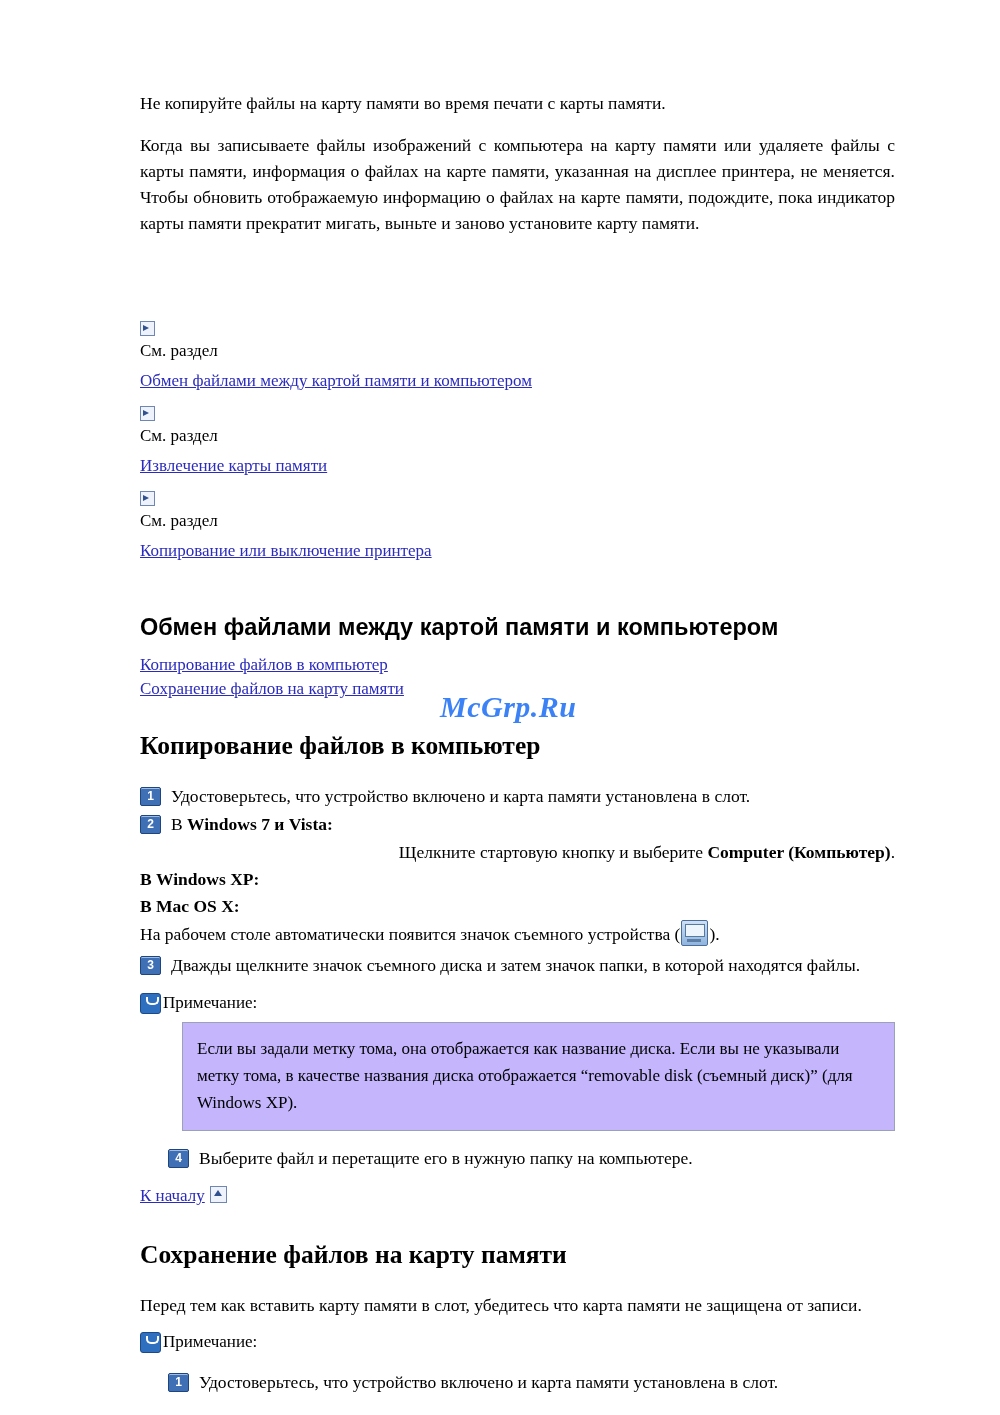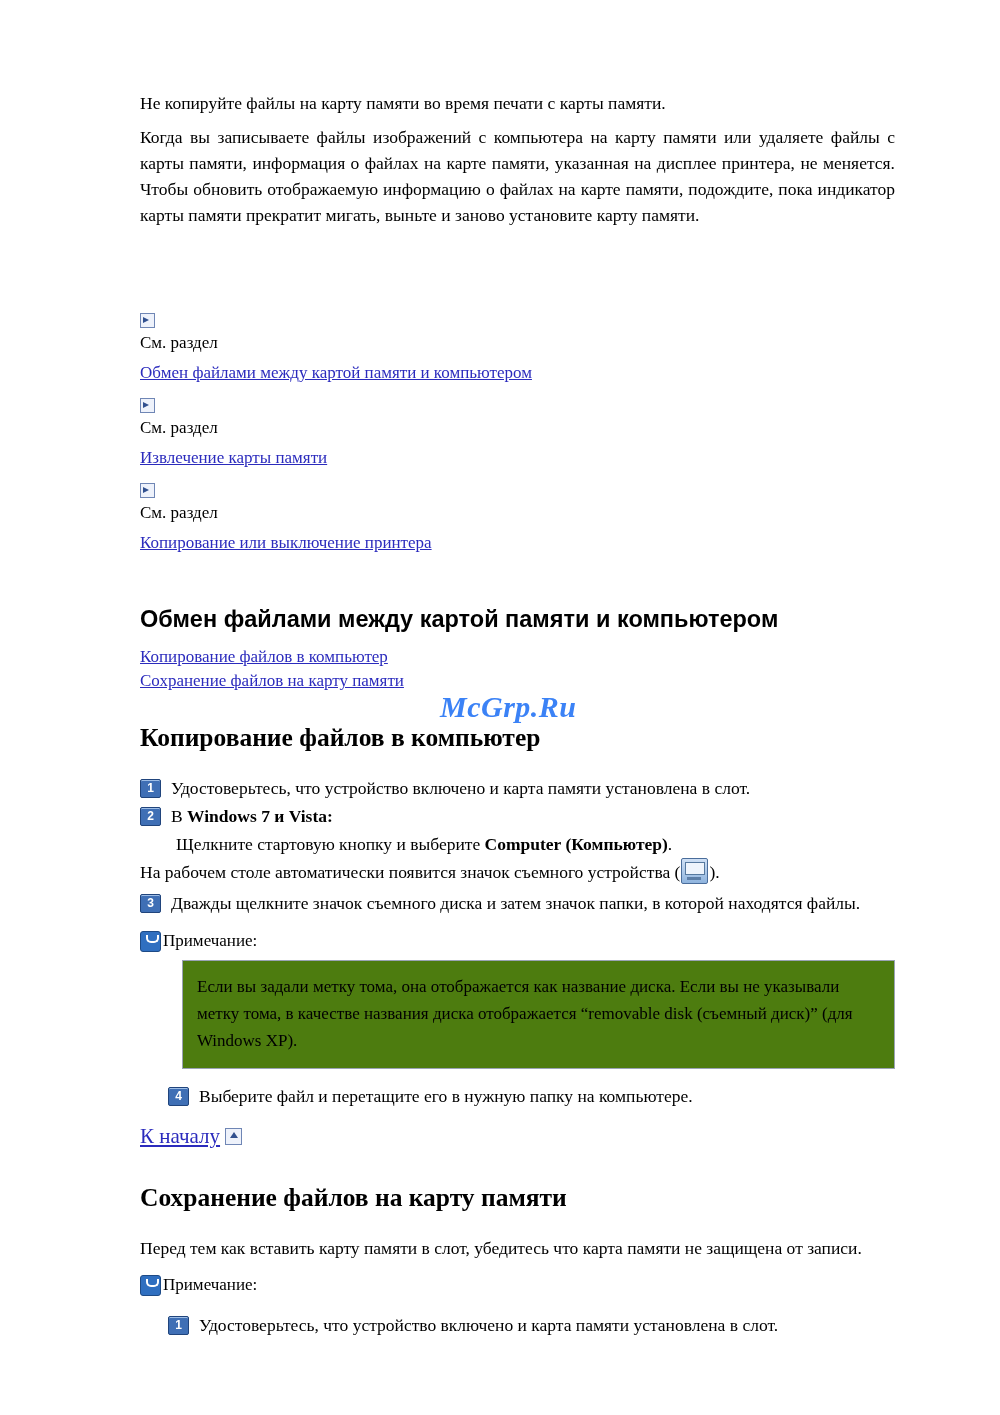--- a/index.html
+++ b/index.html
@@ -26,21 +26,21 @@
 
   .intro-line {
     font-size: 17.5px;
     line-height: 26px;
     text-align: left;
   }
   .intro-block {
     font-size: 17.5px;
     line-height: 26px;
     text-align: justify;
-    margin-top: 8px;
+    margin-top: 16px;
     max-width: 755px;
   }
 
   .see-list {
     margin-top: 78px;
   }
   .see-row {
     display: flex;
     align-items: flex-start;
     font-size: 17px;
@@ -113,21 +113,21 @@
     border-radius: 2px;
     color: #ffffff;
     font-family: "Liberation Sans", sans-serif;
     font-size: 12px;
     font-weight: bold;
     line-height: 17px;
     text-align: center;
     box-shadow: inset 0 1px 0 #9dbde6;
   }
   .step-text { max-width: 740px; }
-  .indent-1 { margin-left: 36px; }
+  .indent-1 { margin-left: 45px; text-align: right; }
   .bold { font-weight: bold; }
 
   .plain-line {
     font-size: 17.5px;
     line-height: 27px;
   }
   .plain-line.bold { font-weight: bold; }
 
   .watermark {
     position: absolute;
@@ -190,31 +190,31 @@
     width: 9px; height: 6px;
     border: 2px solid #ffffff;
     border-top: none;
     border-radius: 0 0 5px 5px;
   }
   .note-box {
     margin-top: 8px;
     margin-left: 42px;
     max-width: 715px;
     border: 1px solid #9aa3b5;
-    background: #4d7c0f;
+    background: #c4b5fd;
     padding: 12px 16px 14px 14px;
     font-size: 17px;
     line-height: 27px;
   }
 
   .back-row {
     display: flex;
-    align-items: center;
+    align-items: flex-start;
     margin-top: 14px;
-    font-size: 21px;
+    font-size: 17px;
   }
   .back-icon {
     display: inline-block;
     width: 15px;
     height: 15px;
     border: 1px solid #6f86b5;
     background: #eef2fb;
     position: relative;
     margin-left: 5px;
   }
@@ -271,21 +271,23 @@
     <span class="step-num">2</span>
     <span class="step-text">
       <span>В </span><span class="bold">Windows 7 и Vista:</span>
     </span>
   </div>
 
   <div class="plain-line indent-1">
     <span>Щелкните стартовую кнопку и выберите </span><span class="bold">Computer (Компьютер)</span><span>.</span>
   </div>
 
-
+  <div class="plain-line bold">В Windows XP:</div>
+
+  <div class="plain-line bold">В Mac OS X:</div>
   <div class="plain-line">
     <span>На рабочем столе автоматически появится значок съемного устройства (</span><span class="removable-icon"></span><span>).</span>
   </div>
 
   <div class="step" style="margin-top:4px;">
     <span class="step-num">3</span>
     <span class="step-text">Дважды щелкните значок съемного диска и затем значок папки, в которой находятся файлы.</span>
   </div>
 
   <div class="note-row">

